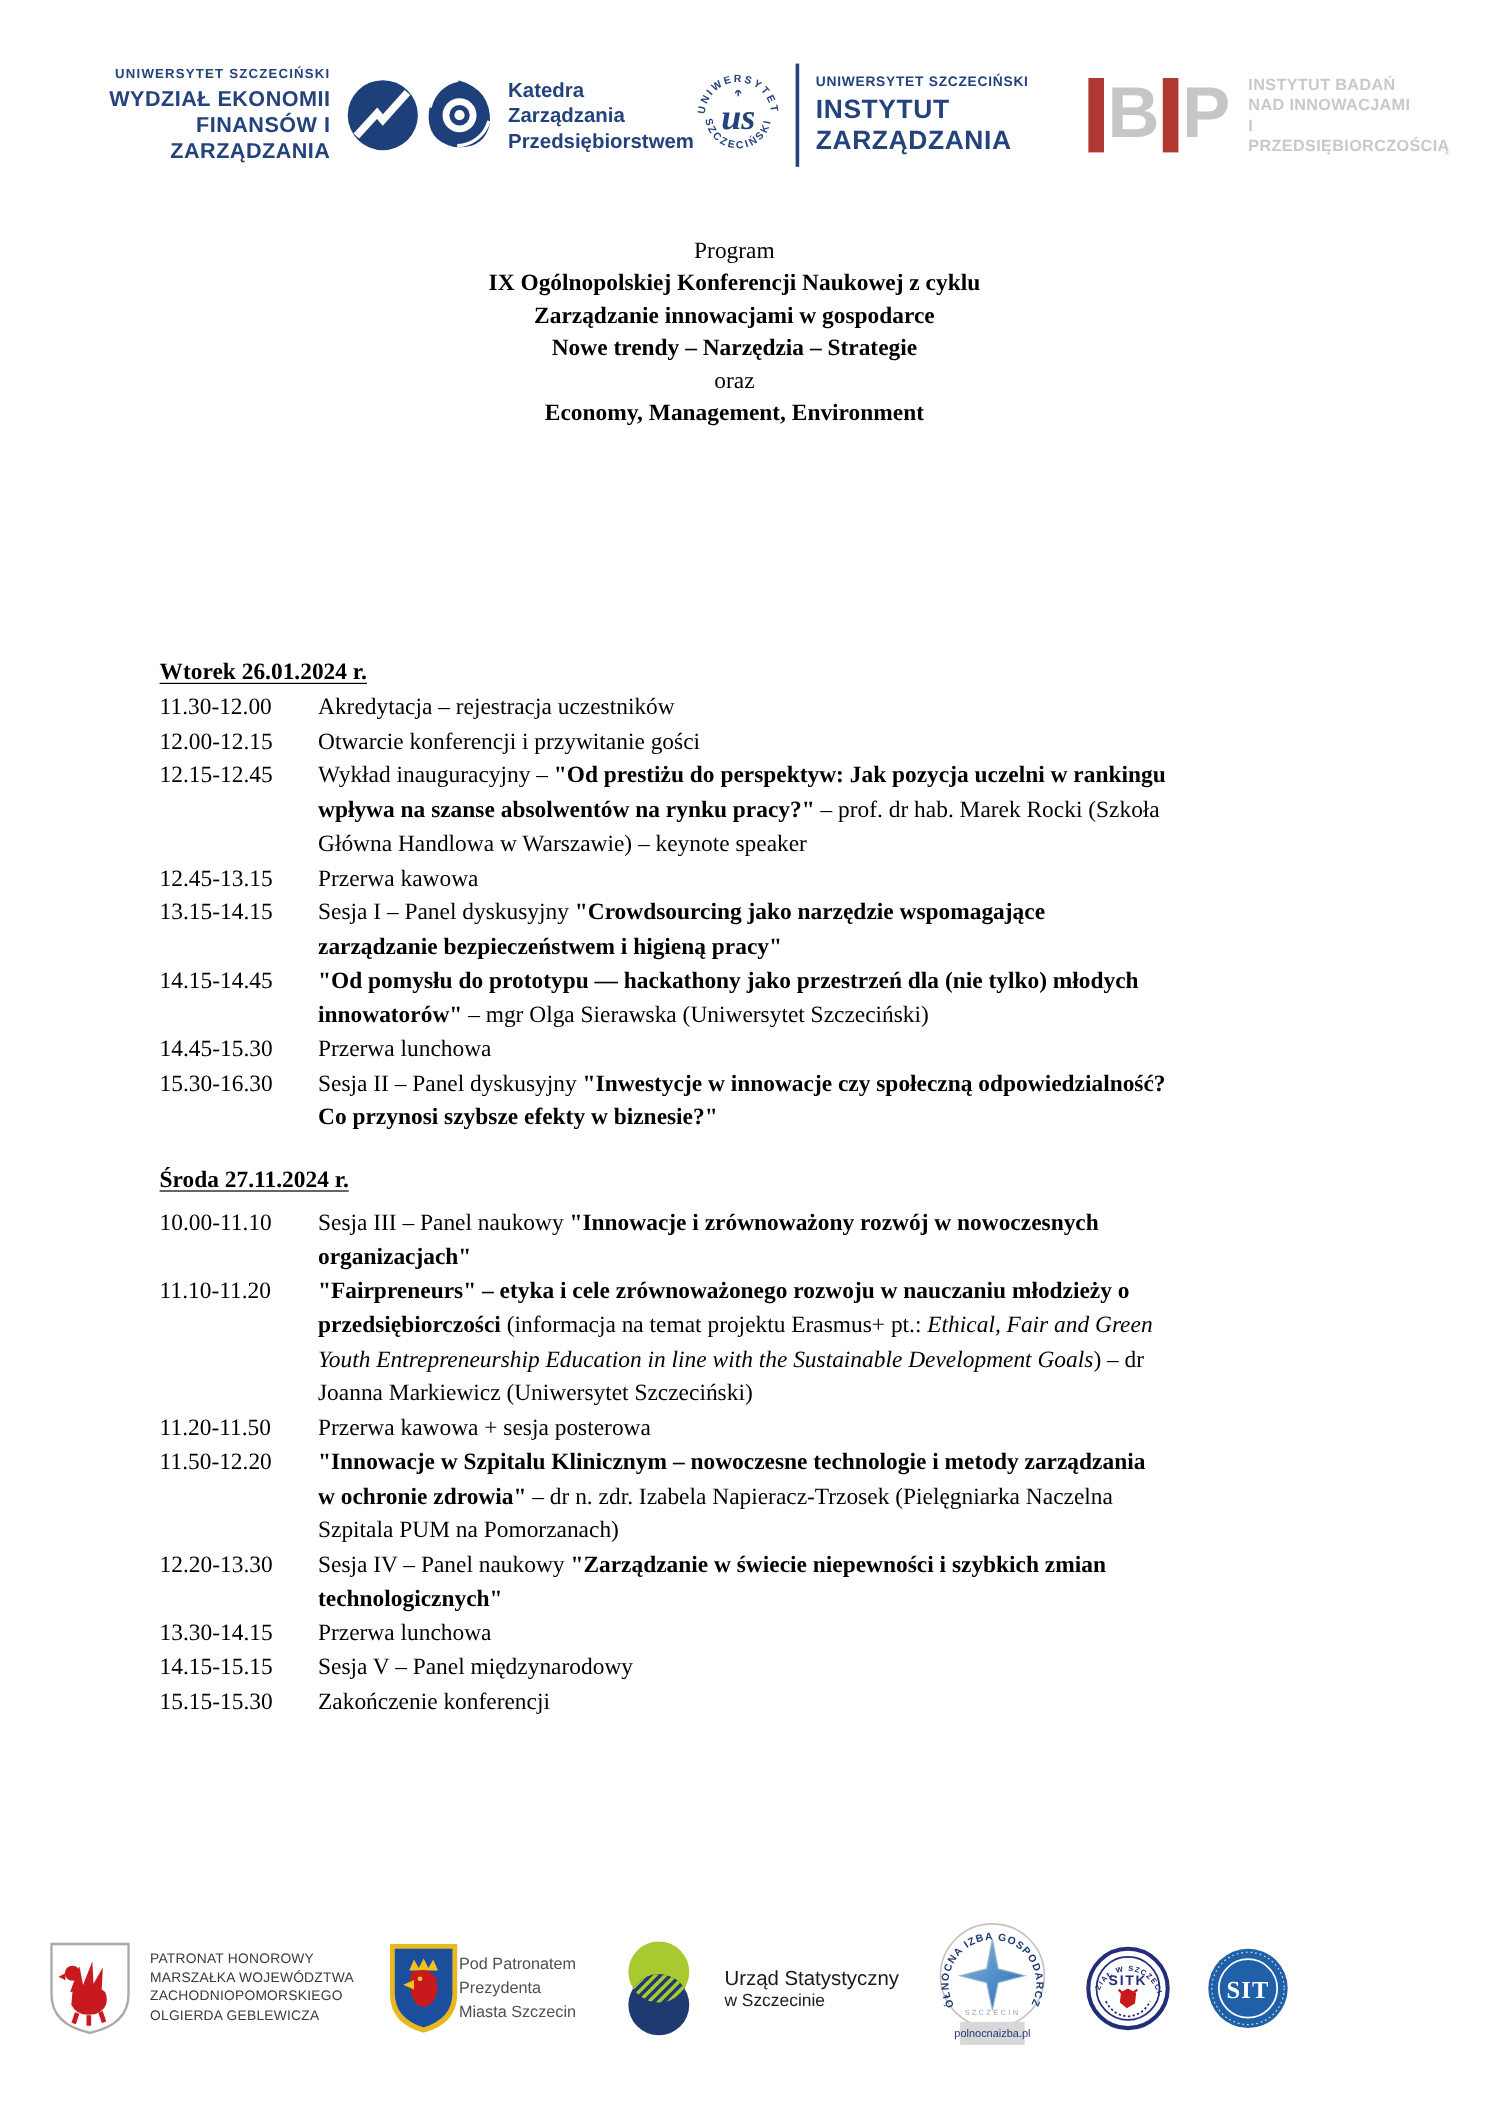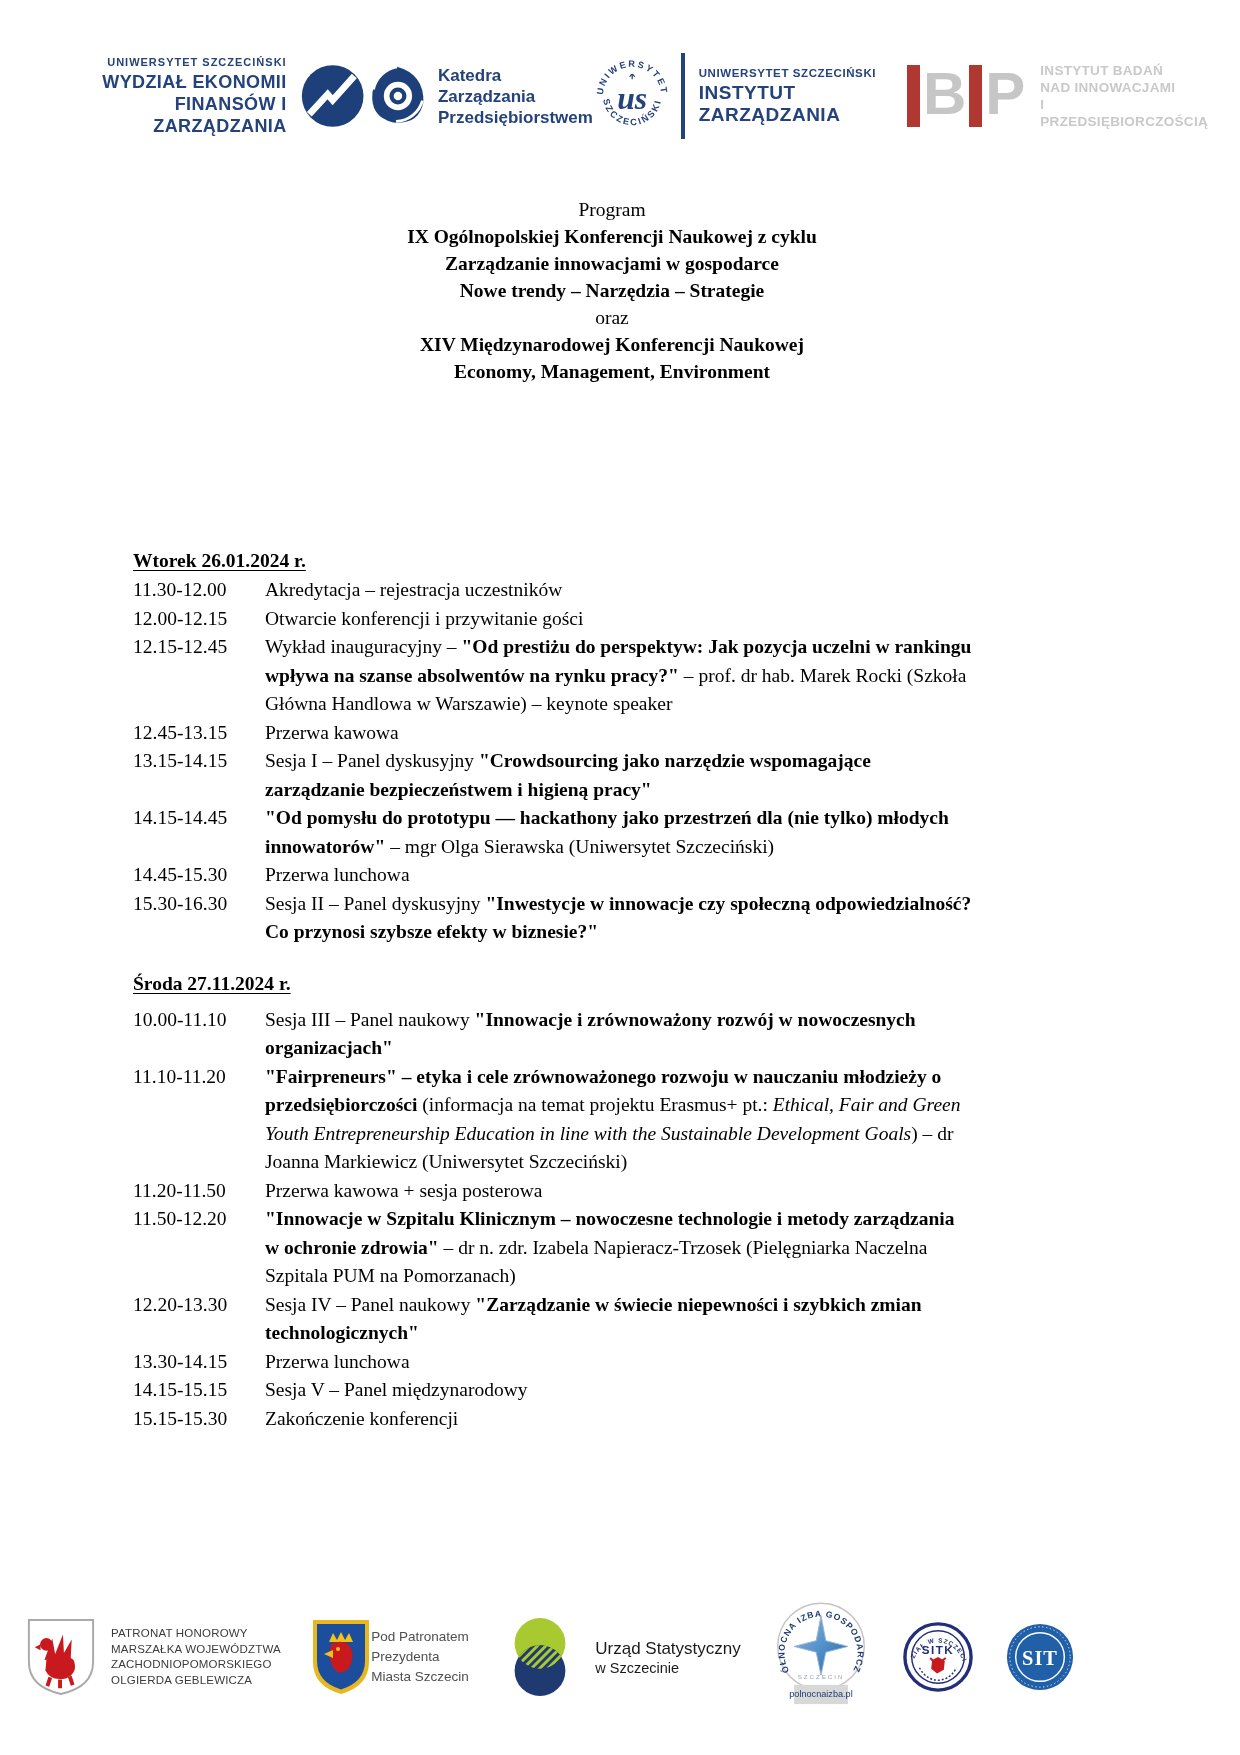--- a/index.html
+++ b/index.html
@@ -16,21 +16,21 @@
   .wefz-top{font-size:11px;font-weight:600;letter-spacing:1px;color:#24427c;margin-bottom:3px;}
   .wefz-main{font-size:18px;font-weight:bold;letter-spacing:.4px;color:#24427c;line-height:22px;}
 
   .kzp{gap:8px;}
   .kzp-text div{font-family:"Liberation Sans",sans-serif;font-size:17px;font-weight:600;
                 color:#24427c;line-height:21px;}
 
   .usiz .usiz-bar{width:4px;height:86px;background:#24427c;margin:0 14px 0 10px;}
   .usiz-text{font-family:"Liberation Sans",sans-serif;}
   .usiz-top{font-size:11.5px;font-weight:600;letter-spacing:.6px;color:#24427c;margin-bottom:3px;}
-  .usiz-main{font-size:19px;font-weight:bold;letter-spacing:.5px;color:#24427c;}
+  .usiz-main{font-size:22px;font-weight:bold;letter-spacing:.5px;color:#24427c;}
 
   .ibip{gap:12px;}
   .ibip-mark{display:flex;align-items:flex-start;height:62px;}
   .ibip-mark .bar{width:13px;height:62px;background:#b03831;margin-right:3px;}
   .ibip-mark .ltr{font-family:"Liberation Sans",sans-serif;font-weight:bold;
                   font-size:60px;line-height:58px;color:#c6c6c6;margin-right:3px;}
   .ibip-text div{font-family:"Liberation Sans",sans-serif;font-size:13.5px;font-weight:bold;
                  color:#c9c9c9;line-height:17px;letter-spacing:.3px;}
 
   
@@ -45,21 +45,21 @@
   .day-heading{font-size:19.5px;font-weight:bold;text-decoration:underline;
                text-underline-offset:3px;line-height:28px;margin-bottom:1px;}
   .row{display:grid;grid-template-columns:132px 707px;}
   .time,.desc{font-size:19.5px;line-height:28.5px;}
   .desc .b{font-weight:bold;}
   .desc .i{font-style:italic;}
   .day + .day{margin-top:23px;}
   .day + .day .day-heading{margin-bottom:8px;}
 
   
-  .footer-band{position:absolute;top:1592px;left:25px;right:148px;height:130px;
+  .footer-band{position:absolute;top:1592px;left:39px;right:148px;height:130px;
                display:flex;justify-content:space-between;align-items:center;}
   .f-item{display:flex;align-items:center;}
   .f-marshal{gap:14px;}
   .f-marshal .f-text div{font-family:"Liberation Sans",sans-serif;font-size:11.5px;
                          color:#3b3b3b;line-height:15.5px;letter-spacing:.2px;}
   .f-szczecin{}
   .f-szczecin .f-text div{font-family:"Liberation Sans",sans-serif;font-size:13.5px;
                           color:#4f4f4f;line-height:20px;}
   .f-stat{gap:14px;}
   .stat-l1{font-family:"Liberation Sans",sans-serif;font-size:17px;color:#1a1a1a;line-height:21px;}
@@ -139,21 +139,20 @@
 
   <div class="title-block">
     <div>Program</div>
     <div class="t-bold">
         <div>IX Ogólnopolskiej Konferencji Naukowej z cyklu</div>
         <div>Zarządzanie innowacjami w gospodarce</div>
         <div>Nowe trendy – Narzędzia – Strategie</div>
       </div>
     <div>oraz</div>
     <div class="t-bold">
-        <div>XIV Międzynarodowej Konferencji Naukowej</div>
         <div>Economy, Management, Environment</div>
       </div>
   </div>
 
   <main class="schedule">
       <section class="day">
         <div class="day-heading">Wtorek 26.01.2024 r.</div>
         <div class="row">
           <div class="time">11.30-12.00</div>
           <div class="desc"><span>Akredytacja – rejestracja uczestników</span></div>

